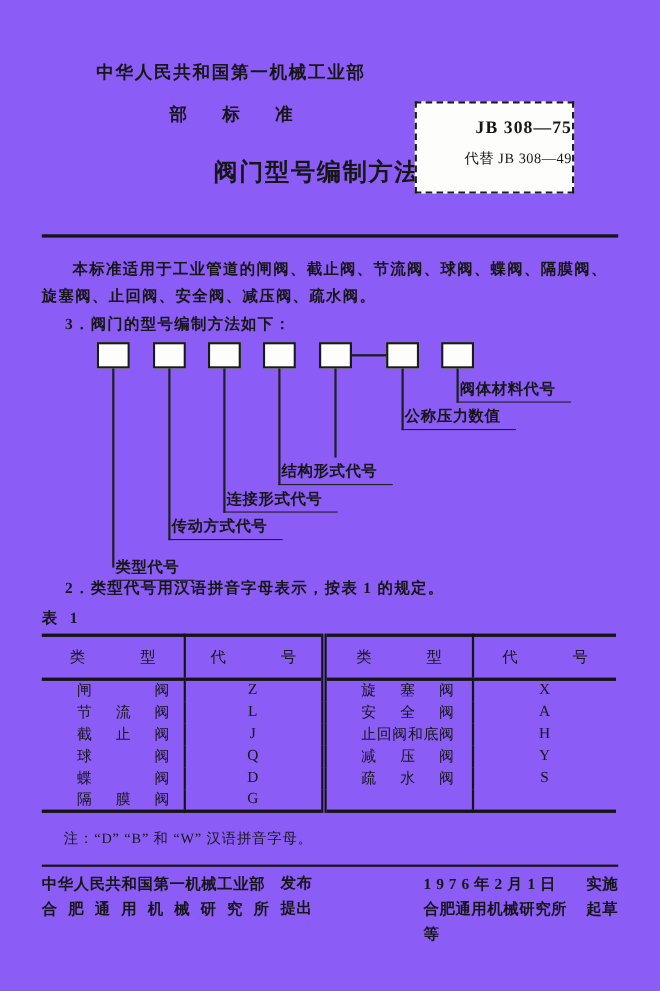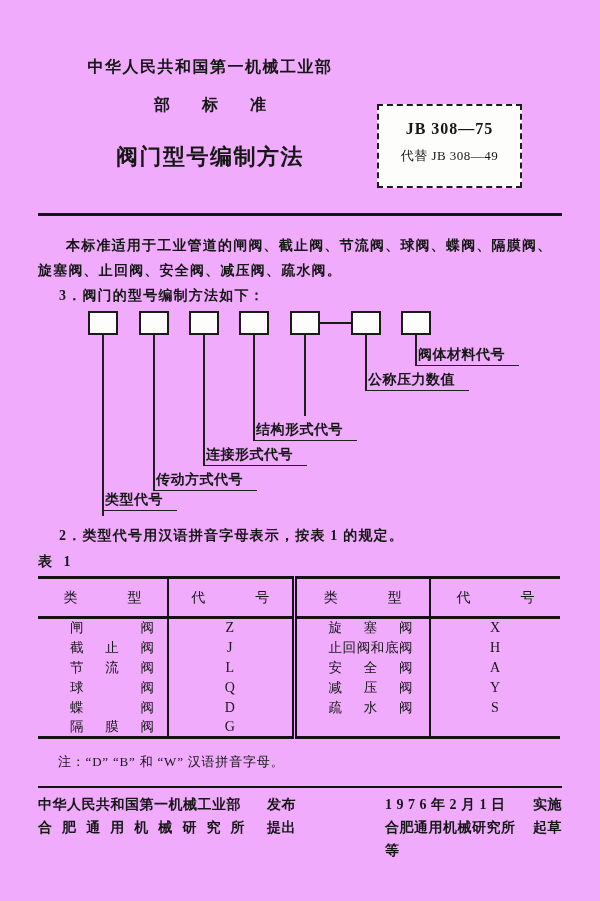--- a/index.html
+++ b/index.html
@@ -2,36 +2,36 @@
 <html><head>
 <meta charset="utf-8">
 <style>
   * { margin: 0; padding: 0; box-sizing: border-box; }
   html, body { background: #f2f2ef; }
   body { font-family: "Liberation Serif", serif; color: #161616; }
   .page {
     position: relative;
     width: 600px; height: 901px;
     margin: 0 auto;
-    background: #f0abfc;
+    background: #8b5cf6;
     padding: 56px 38px 0 38px;
     overflow: hidden;
   }
 
   
   .head-left { width: 344px; text-align: center; }
   .ministry { font-size: 16px; font-weight: bold; letter-spacing: 1.5px; line-height: 22px; }
   .std-type { margin-top: 17px; font-size: 16px; font-weight: bold; letter-spacing: 32px; text-indent: 32px; line-height: 20px; }
-  .doc-title { margin-top: 27px; font-size: 22px; font-weight: bold; letter-spacing: 1.5px; line-height: 30px; }
+  .doc-title { margin-top: 27px; font-size: 22px; font-weight: bold; letter-spacing: 1.5px; line-height: 30px; text-align: right; }
 
   .badge {
-    position: absolute; right: 78px; top: 104px;
+    position: absolute; right: 78px; top: 92px;
     width: 145px; height: 84px;
     border: 2.5px dashed #1c1c1c;
-    text-align: center;
+    text-align: right;
     padding-top: 14px;
     background: #fdfdfb;
   }
   .badge .no { font-size: 16px; font-weight: bold; letter-spacing: 1px; }
   .badge .repl { margin-top: 9px; font-size: 13px; font-weight: 500; letter-spacing: 0.5px; }
 
   .rule-1 { margin-top: 41px; border: none; border-top: 3px solid #141414; }
   .rule-2 { margin-top: 13px; border: none; border-top: 2px solid #141414; }
 
   
@@ -72,21 +72,21 @@
   
   .note { margin-top: 11px; display: flex; padding-left: 20px; font-size: 13px; font-weight: 500; line-height: 23px; letter-spacing: 0.8px; }
   .note .prefix { white-space: nowrap; }
   .note .lines div { white-space: nowrap; }
 
   
   .footer { margin-top: 5px; display: flex; justify-content: space-between; font-weight: bold; font-size: 14px; }
   .f-row { display: flex; line-height: 23px; letter-spacing: 0.5px; }
   .f-left .f-org { display: inline-block; width: 207px; }
   .f-left .spread { text-align: justify; text-align-last: justify; }
-  .f-left .f-action { margin-left: 22px; }
+  .f-left .f-action { margin-left: 10px; font-family: Liberation Mono, monospace; }
   .f-right .f-org { display: inline-block; width: 132px; }
   .f-right .f-action { margin-left: 16px; }
 </style>
 </head>
 <body>
 
 <div class="page">
 
   <div class="head-left">
     <div class="ministry">中华人民共和国第一机械工业部</div>
@@ -115,21 +115,21 @@
     <div class="dash"></div>
 
     <div class="vline" style="left:64px;  top:24px; height:181px"></div>
     <div class="vline" style="left:115px; top:24px; height:156px"></div>
     <div class="vline" style="left:165px; top:24px; height:131px"></div>
     <div class="vline" style="left:215px; top:24px; height:106px"></div>
     <div class="vline" style="left:266px; top:24px; height:81px"></div>
     <div class="vline" style="left:327px; top:24px; height:56px"></div>
     <div class="vline" style="left:377px; top:24px; height:31px"></div>
 
-    <div class="dlabel" style="left:64px;  top:180px">类型代号</div>
+    <div class="dlabel" style="left:64px;  top:197px">类型代号</div>
     <div class="dlabel" style="left:115px; top:160px">传动方式代号</div>
     <div class="dlabel" style="left:165px; top:135px">连接形式代号</div>
     <div class="dlabel" style="left:215px; top:110px">结构形式代号</div>
     <div class="dlabel" style="left:327px; top:60px">公称压力数值</div>
     <div class="dlabel" style="left:377px; top:35px">阀体材料代号</div>
   </div>
 
   <p class="item">2．类型代号用汉语拼音字母表示，按表 1 的规定。</p>
 
   <div class="tbl-caption">表 1</div>
@@ -150,30 +150,30 @@
       </tr>
     </thead>
     <tbody>
       <tr>
         <td class="type-cell"><span class="jspread">闸阀</span></td>
         <td class="code-cell b-single">Z</td>
         <td class="type-cell b-double"><span class="jspread">旋塞阀</span></td>
         <td class="code-cell b-single">X</td>
       </tr>
       <tr>
+        <td class="type-cell"><span class="jspread">节流阀</span></td>
+        <td class="code-cell b-single">L</td>
+        <td class="type-cell b-double"><span class="jspread">安全阀</span></td>
+        <td class="code-cell b-single">A</td>
+      </tr>
+      <tr>
         <td class="type-cell"><span class="jspread">截止阀</span></td>
         <td class="code-cell b-single">J</td>
         <td class="type-cell b-double"><span class="jspread">止回阀和底阀</span></td>
         <td class="code-cell b-single">H</td>
-      </tr>
-      <tr>
-        <td class="type-cell"><span class="jspread">节流阀</span></td>
-        <td class="code-cell b-single">L</td>
-        <td class="type-cell b-double"><span class="jspread">安全阀</span></td>
-        <td class="code-cell b-single">A</td>
       </tr>
       <tr>
         <td class="type-cell"><span class="jspread">球阀</span></td>
         <td class="code-cell b-single">Q</td>
         <td class="type-cell b-double"><span class="jspread">减压阀</span></td>
         <td class="code-cell b-single">Y</td>
       </tr>
       <tr>
         <td class="type-cell"><span class="jspread">蝶阀</span></td>
         <td class="code-cell b-single">D</td>

